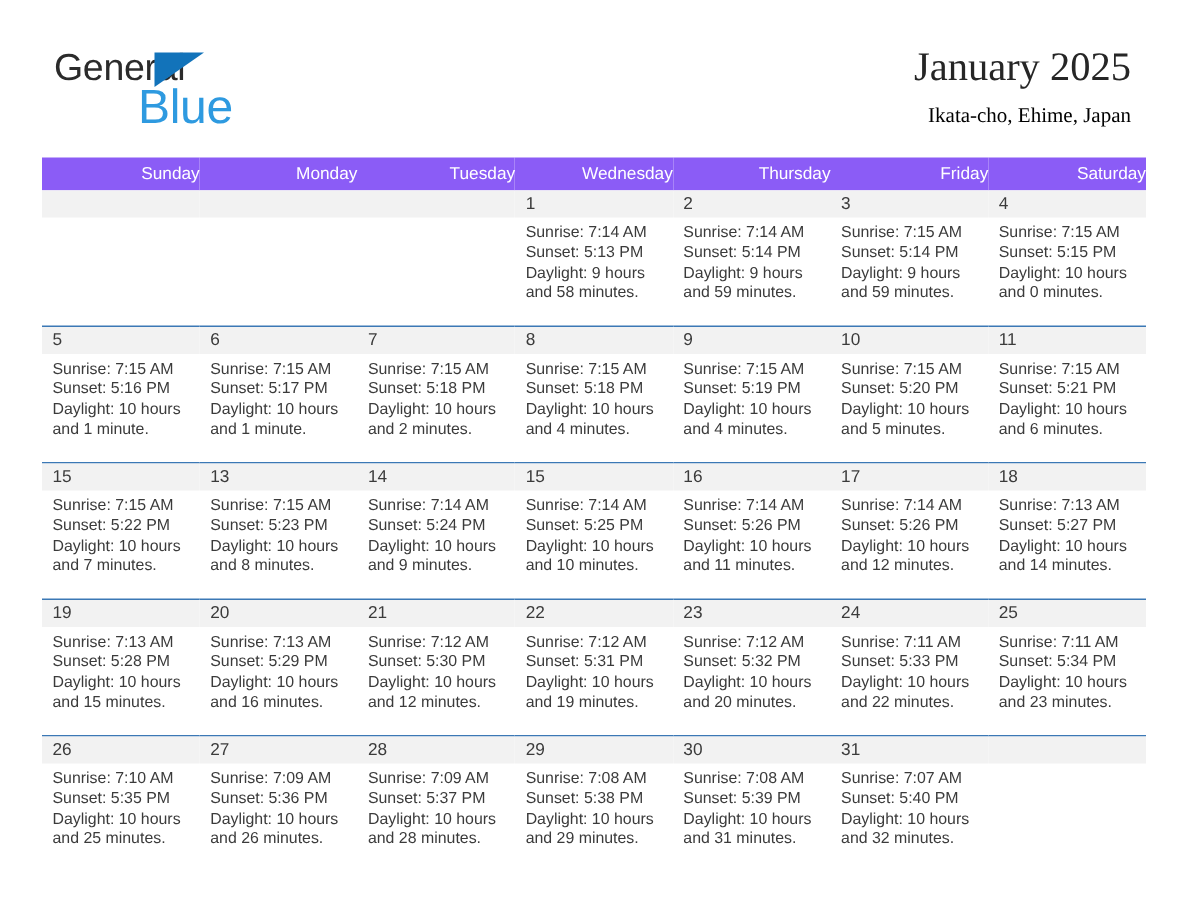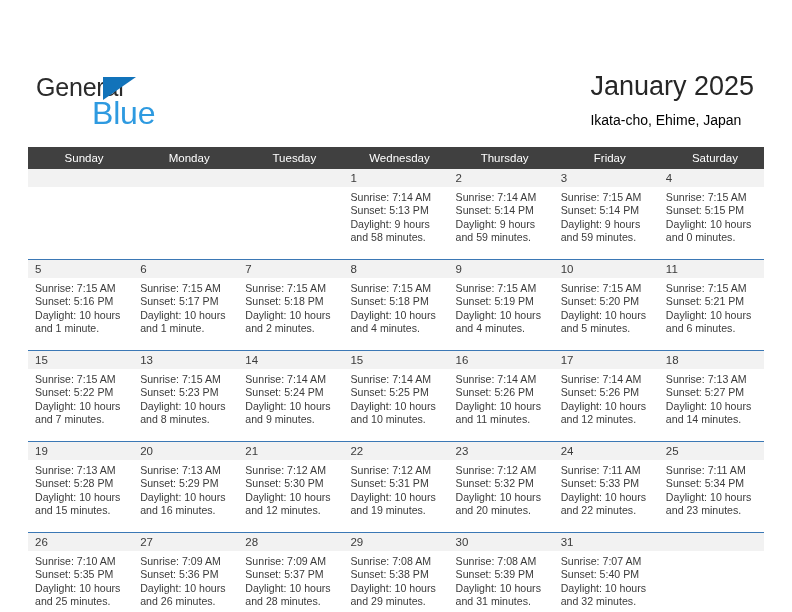--- a/index.html
+++ b/index.html
@@ -13,21 +13,20 @@
     font-family: "Liberation Sans", sans-serif;
     color: #262626;
     overflow: hidden;
   }
 
   .page {
     position: relative;
     width: 792px;
     height: 448px;
     box-sizing: border-box;
-    margin-top: 42px;
   }
 
   
   .top-bar {
     position: absolute;
     left: 0;
     top: 0;
     width: 792px;
     height: 100px;
   }
@@ -63,21 +62,22 @@
     font-size: 32px;
     line-height: 26px;
     color: #2e9ae0;
     letter-spacing: -0.2px;
   }
 
   .title-block {
     position: absolute;
     right: 38px;
     top: 28px;
-    text-align: left;
+    text-align: right;
+    font-family: Liberation Serif, serif;
   }
   .cal-title {
     font-size: 27px;
     line-height: 32px;
     color: #262626;
     font-weight: normal;
     margin: 0;
   }
   .cal-subtitle {
     font-size: 14px;
@@ -90,25 +90,25 @@
   .calendar {
     position: absolute;
     left: 28px;
     top: 105px;
     width: 736px;
     border-collapse: collapse;
     table-layout: fixed;
   }
 
   .calendar thead th {
-    background: #404040;
+    background: #8b5cf6;
     color: #ffffff;
     font-size: 11.5px;
     font-weight: normal;
-    text-align: center;
+    text-align: right;
     padding: 5px 0 5px 7px;
     height: 19px;
     box-sizing: border-box;
     border: none;
   }
 
   .calendar tbody td {
     vertical-align: top;
     padding: 0;
     border: none;

